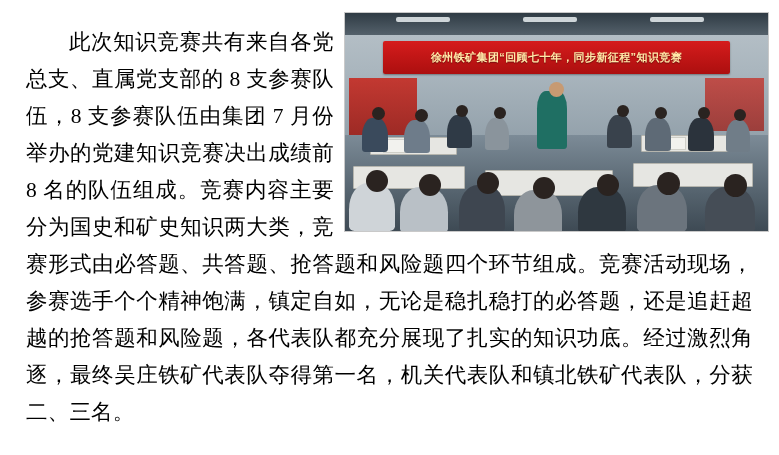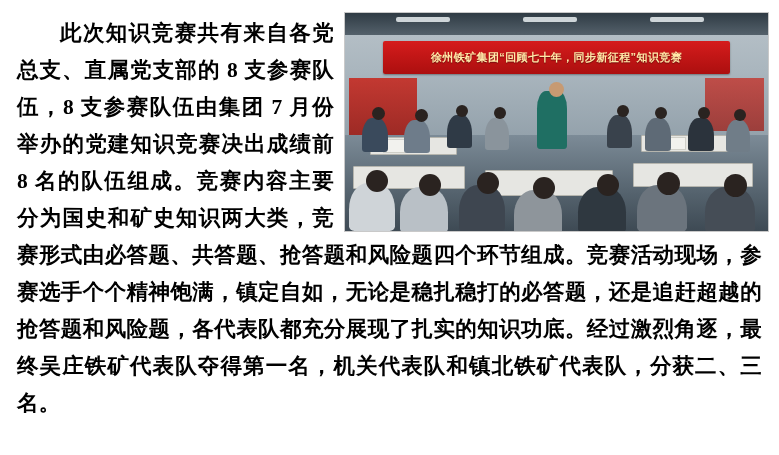--- a/index.html
+++ b/index.html
@@ -26,23 +26,22 @@
   }
   .body-text {
     font-size: 21.5px;
     line-height: 37px;
     color: #000000;
     text-align: justify;
     text-justify: inter-ideograph;
     letter-spacing: 0.2px;
   }
   .body-text p {
-    margin: 7px;
+    margin: 16px;
     text-indent: 2em;
-    font-weight: bold;
   }
   .photo-figure {
     float: right;
     width: 425px;
     height: 220px;
     margin: 4px 0px 4px 10px;
     position: relative;
     border: 1px solid #c9c9c9;
     box-sizing: border-box;
     overflow: hidden;

